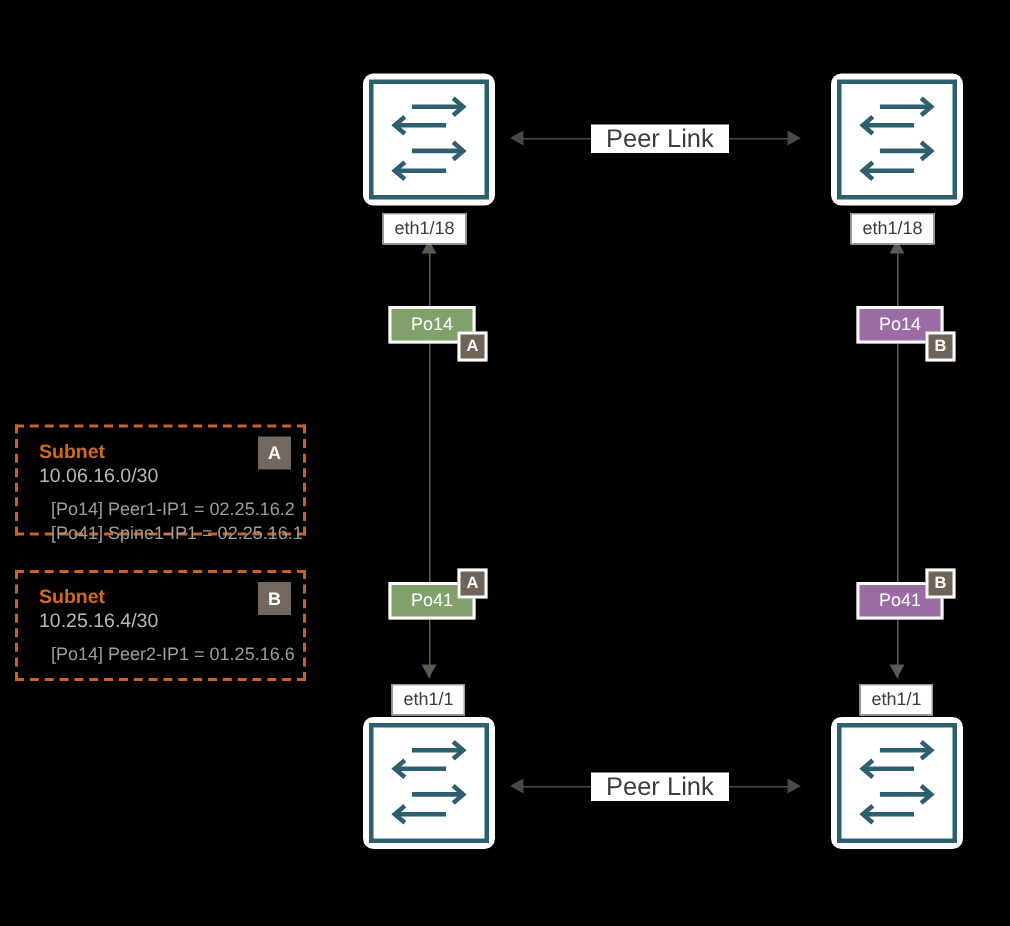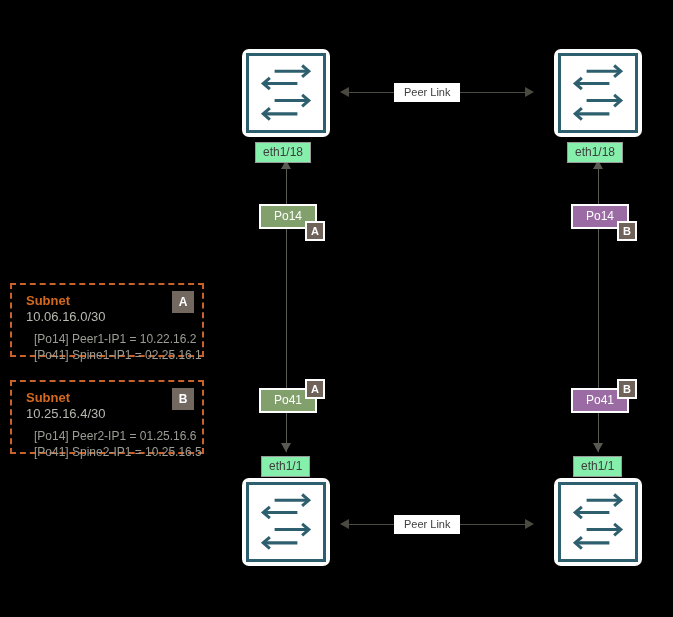--- a/index.html
+++ b/index.html
@@ -33,41 +33,41 @@
     height: 100%;
     border: 3px solid #2e5f6e;
     box-sizing: border-box;
     background: #ffffff;
   }
   .switch-inner svg { display: block; width: 100%; height: 100%; }
 
   
   .port-label {
     position: absolute;
-    background: #86efac;
+    background: #ffffff;
     border: 1px solid #9a9a9a;
     color: #3d3d3d;
     font-size: 12px;
     line-height: 15px;
     padding: 2px 7px;
     white-space: nowrap;
     text-align: center;
   }
 
   
   .peerlink-line {
     position: absolute;
     height: 1px;
     background: #4a4a42;
   }
   .peerlink-label {
     position: absolute;
     background: #ffffff;
     color: #3d3d3d;
-    font-size: 11px;
+    font-size: 17px;
     line-height: 15px;
     padding: 2px 10px;
     white-space: nowrap;
     text-align: center;
   }
   .arrowhead {
     position: absolute;
     width: 0; height: 0;
   }
   .arrow-left {
@@ -283,26 +283,25 @@
 
   <div class="po-label po-green" style="left:259px; top:388px;">Po41</div>
   <div class="tag-badge" style="left:305px; top:379px;">A</div>
 
   <div class="po-label po-purple" style="left:571px; top:388px;">Po41</div>
   <div class="tag-badge" style="left:617px; top:379px;">B</div>
 
   <div class="subnet-box" style="left:10px; top:283px; width:194px; height:74px;">
     <div class="subnet-title">Subnet</div>
     <div class="subnet-cidr">10.06.16.0/30</div>
-    <div class="subnet-line subnet-line-1">[Po14] Peer1-IP1 = 10.22.16.2</div>
+    <div class="subnet-line subnet-line-1">[Po14] Peer1-IP1 = 02.25.16.2</div>
     <div class="subnet-line subnet-line-2">[Po41] Spine1-IP1 = 02.25.16.1</div>
     <div class="subnet-badge">A</div>
   </div>
 
   <div class="subnet-box" style="left:10px; top:380px; width:194px; height:74px;">
     <div class="subnet-title">Subnet</div>
     <div class="subnet-cidr">10.25.16.4/30</div>
     <div class="subnet-line subnet-line-1">[Po14] Peer2-IP1 = 01.25.16.6</div>
-    <div class="subnet-line subnet-line-2">[Po41] Spine2-IP1 = 10.25.16.5</div>
     <div class="subnet-badge">B</div>
   </div>
 
 </div>
 
 </body></html>

